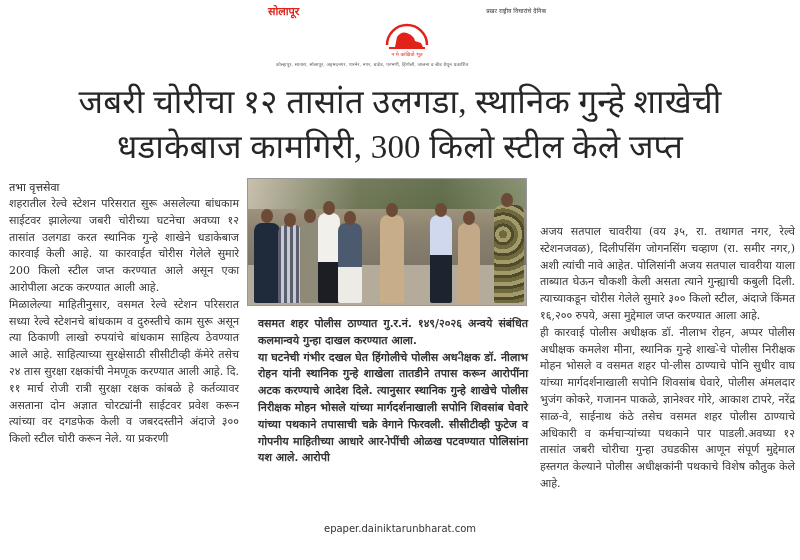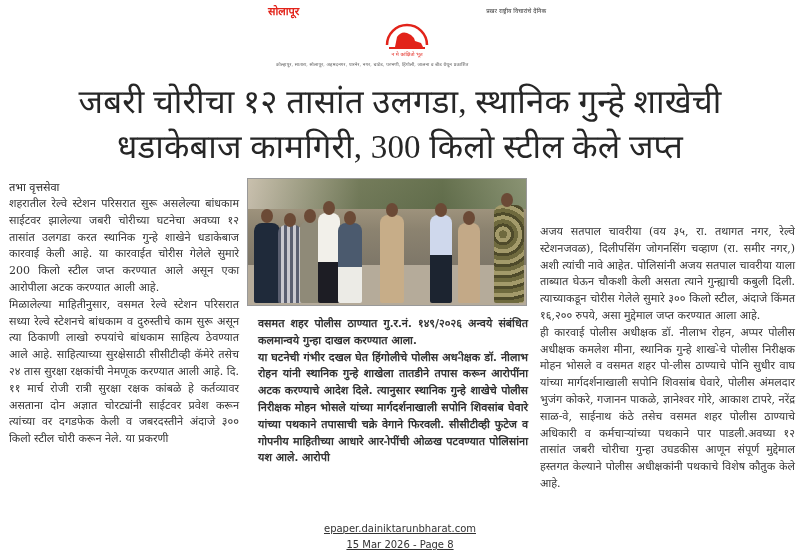--- a/index.html
+++ b/index.html
@@ -24,21 +24,21 @@
 
     .byline { font-weight: normal; font-family: "DejaVu Sans", sans-serif; font-size: 11px; line-height: 16px; color: #222; }
 
     .photo { position: absolute; left: 247px; top: 178px; width: 280px; height: 128px; border: 1px solid #999; overflow: hidden;
              background: linear-gradient(180deg, #b8a98e 0%, #8c8370 40%, #7d7668 70%, #9a9080 100%); }
     .photo .sky { position: absolute; left: 0; top: 0; width: 100%; height: 30px; background: linear-gradient(90deg,#cfc8b8 0%,#5e6d4a 40%,#4b5f3a 70%,#7b8c6a 100%); opacity: .75; }
     .photo .road { position: absolute; left: 0; bottom: 0; width: 100%; height: 40px; background: #b5ab9a; }
     .person { position: absolute; bottom: 2px; border-radius: 8px 8px 2px 2px; }
     .head { position: absolute; width: 12px; height: 14px; border-radius: 50%; background: #6b4a36; }
 
-    .footer { position: absolute; left: 0; top: 521px; width: 800px; text-align: center; font-family: "DejaVu Sans", sans-serif; font-size: 10px; line-height: 16px; color: #333; text-decoration: underline; }
+    .footer { position: absolute; left: 0; top: 521px; width: 800px; text-align: center; font-family: "DejaVu Sans", sans-serif; font-size: 10px; line-height: 16px; color: #333; }
   </style>
 </head>
 <body>
 
 <div class="masthead">
   <span class="mh-city">सोलापूर</span>
   <span class="mh-tagline">प्रखर राष्ट्रीय विचारांचे दैनिक</span>
   <svg class="mh-emblem" viewBox="0 0 52 36">
     <path d="M6 22 A20 20 0 0 1 46 22" fill="none" stroke="#e2231a" stroke-width="2.5"></path>
     <path d="M14 24 L16 14 Q20 8 26 10 L30 12 Q33 14 34 18 L40 20 L42 24 Z" fill="#e2231a"></path>
@@ -88,14 +88,13 @@
   <p>या घटनेची गंभीर दखल घेत हिंगोलीचे पोलीस अध-ीक्षक डॉ. नीलाभ रोहन यांनी स्थानिक गुन्हे शाखेला तातडीने तपास करून आरोपींना अटक करण्याचे आदेश दिले. त्यानुसार स्थानिक गुन्हे शाखेचे पोलीस निरीक्षक मोहन भोसले यांच्या मार्गदर्शनाखाली सपोनि शिवसांब घेवारे यांच्या पथकाने तपासाची चक्रे वेगाने फिरवली. सीसीटीव्ही फुटेज व गोपनीय माहितीच्या आधारे आर-ोपींची ओळख पटवण्यात पोलिसांना यश आले. आरोपी</p>
 </div>
 
 <div class="col col-right">
   <p>अजय सतपाल चावरीया (वय ३५, रा. तथागत नगर, रेल्वे स्टेशनजवळ), दिलीपसिंग जोगनसिंग चव्हाण (रा. समीर नगर,) अशी त्यांची नावे आहेत. पोलिसांनी अजय सतपाल चावरीया याला ताब्यात घेऊन चौकशी केली असता त्याने गुन्ह्याची कबुली दिली. त्याच्याकडून चोरीस गेलेले सुमारे ३०० किलो स्टील, अंदाजे किंमत १६,२०० रुपये, असा मुद्देमाल जप्त करण्यात आला आहे.</p>
   <p>ही कारवाई पोलीस अधीक्षक डॉ. नीलाभ रोहन, अप्पर पोलीस अधीक्षक कमलेश मीना, स्थानिक गुन्हे शाख-ेचे पोलीस निरीक्षक मोहन भोसले व वसमत शहर पो-लीस ठाण्याचे पोनि सुधीर वाघ यांच्या मार्गदर्शनाखाली सपोनि शिवसांब घेवारे, पोलीस अंमलदार भुजंग कोकरे, गजानन पाकळे, ज्ञानेश्वर गोरे, आकाश टापरे, नरेंद्र साळ-वे, साईनाथ कंठे तसेच वसमत शहर पोलीस ठाण्याचे अधिकारी व कर्मचाऱ्यांच्या पथकाने पार पाडली.अवघ्या १२ तासांत जबरी चोरीचा गुन्हा उघडकीस आणून संपूर्ण मुद्देमाल हस्तगत केल्याने पोलीस अधीक्षकांनी पथकाचे विशेष कौतुक केले आहे.</p>
 </div>
 
 <div class="footer">
   <div>epaper.dainiktarunbharat.com</div>
-  <div>15 Mar 2026 - Page 8</div>
 </div>
 
 </body></html>

